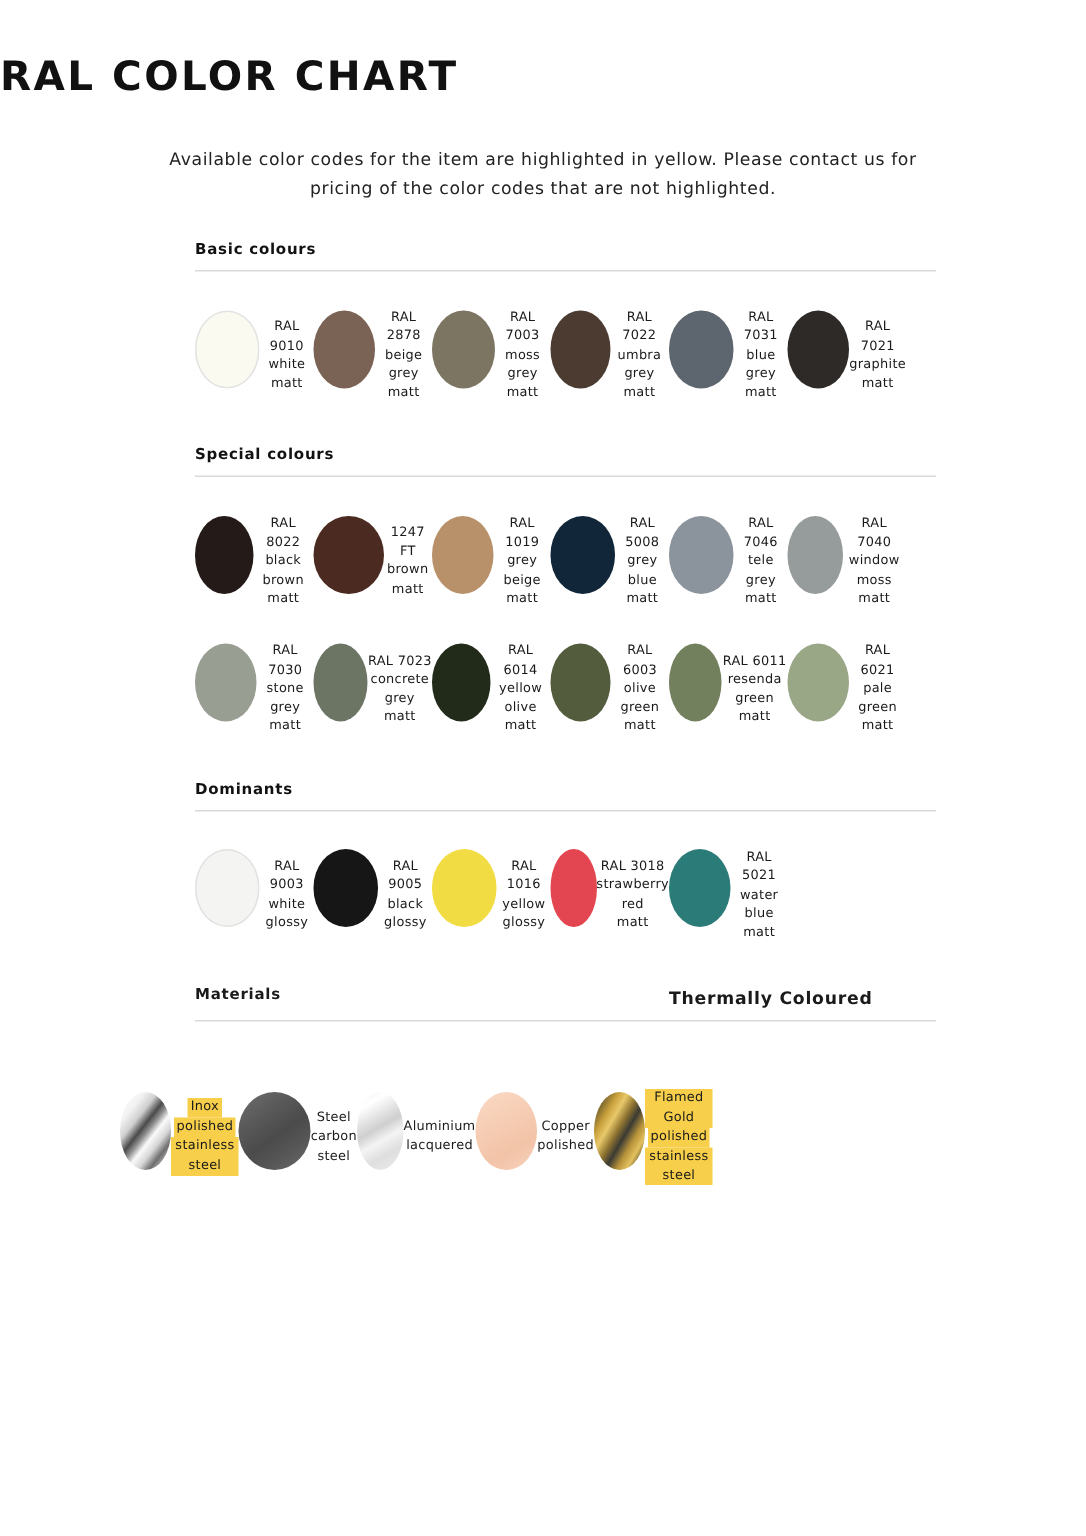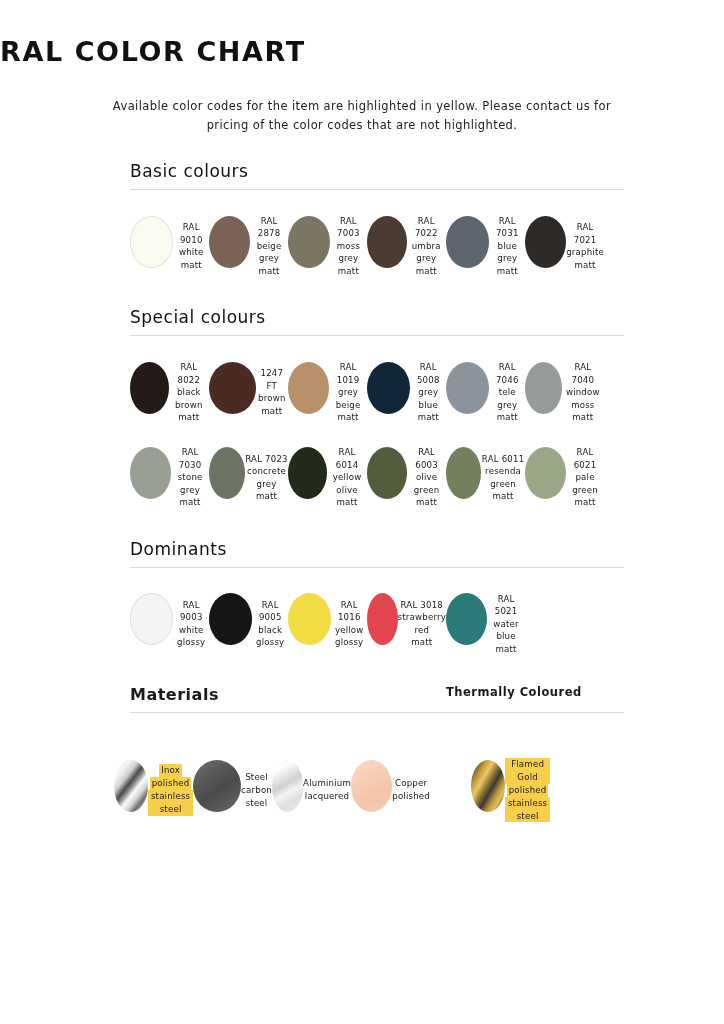--- a/index.html
+++ b/index.html
@@ -40,22 +40,22 @@
     letter-spacing: 0.4px;
     color: #222;
     text-align: center;
   }
   .section {
     margin-top: 26px;
     padding-left: 130px;
     padding-right: 100px;
   }
   .section-title {
-    font-size: 17px;
-    font-weight: normal;
+    font-size: 10px;
+    font-weight: bold;
     letter-spacing: 0.5px;
     color: #111;
     margin-bottom: 4px;
   }
   .divider {
     height: 1px;
     background: #d9d9d9;
     margin-top: 8px;
     margin-bottom: 6px;
     width: 100%;
@@ -95,34 +95,33 @@
   .labels .finish { display: block; }
   .hl {
     background: #f7cf4a;
     padding: 0 2px;
     display: inline-block;
   }
   .bottom-wrap {
     display: flex;
     flex-direction: row;
     margin-top: 26px;
-    padding-left: 114px;
+    padding-left: 80px;
     padding-right: 100px;
-    gap: 41px;
   }
   .bottom-col-left { width: 316px; }
   .bottom-col-right { width: 178px; }
   .bottom-head {
     display: flex;
     flex-direction: row;
     padding-left: 130px;
     padding-right: 100px;
     margin-top: 26px;
   }
-  .bottom-head .lbl-left { width: 316px; font-size: 16px; font-weight: bold; letter-spacing: 0.5px; }
+  .bottom-head .lbl-left { width: 316px; font-size: 10px; font-weight: bold; letter-spacing: 0.5px; }
   .bottom-head .lbl-right { width: 178px; font-size: 11.5px; font-weight: bold; letter-spacing: 0.5px; }
   .bottom-div {
     display: flex;
     flex-direction: row;
     padding-left: 130px;
     padding-right: 100px;
     margin-top: 8px;
   }
   .bottom-div .d-left { width: 316px; height: 1px; background: #d9d9d9; }
   .bottom-div .d-right { width: 178px; height: 1px; background: #d9d9d9; }

